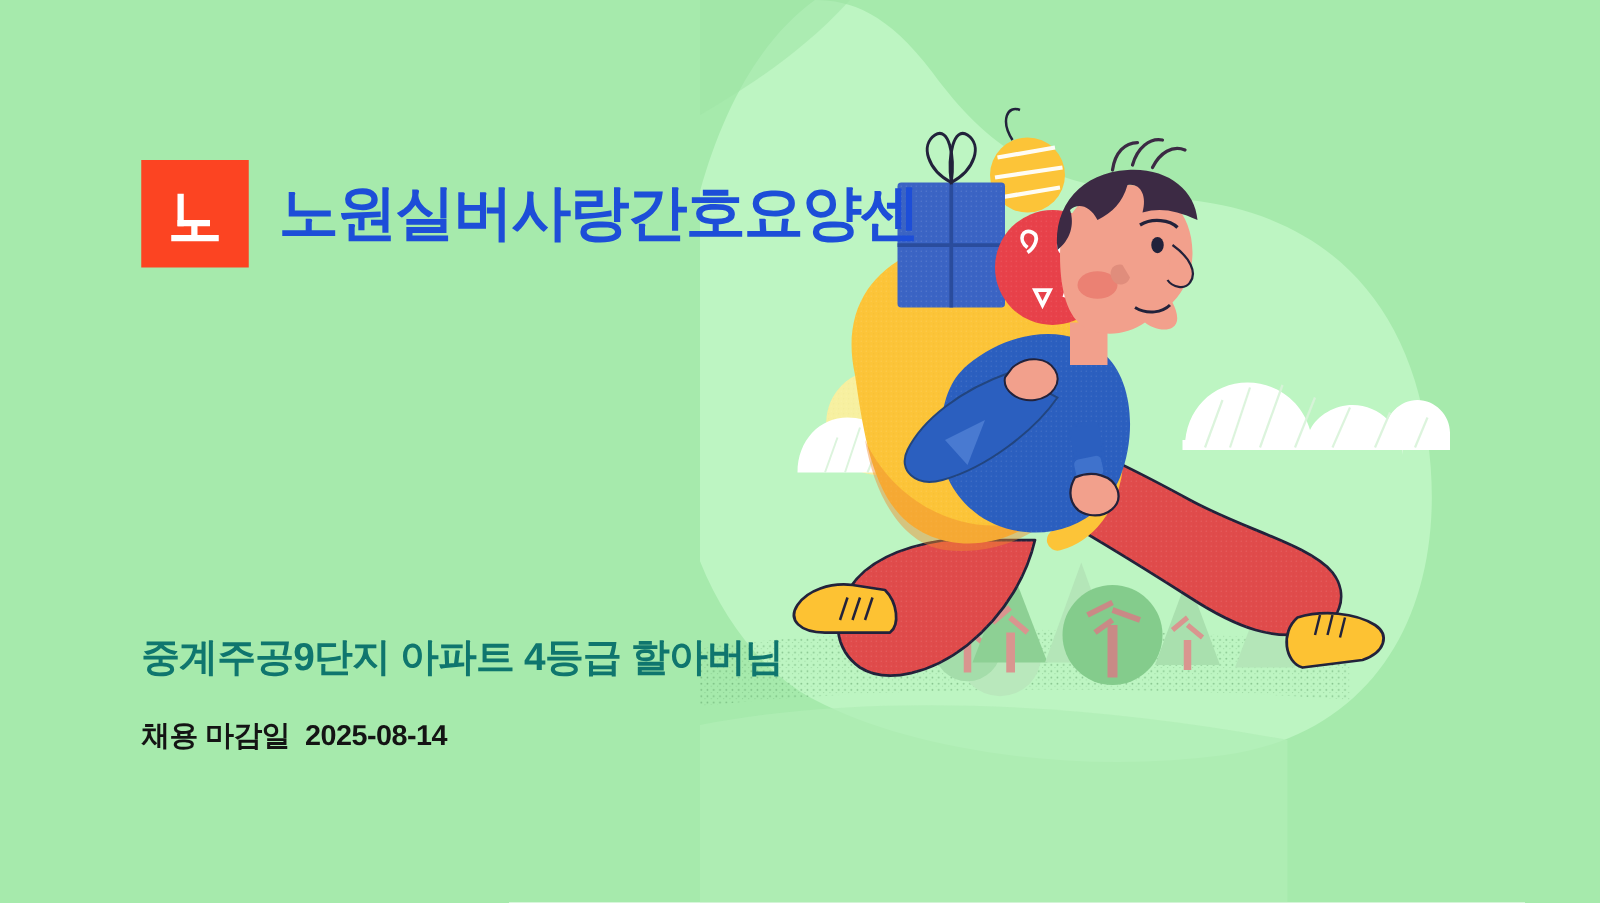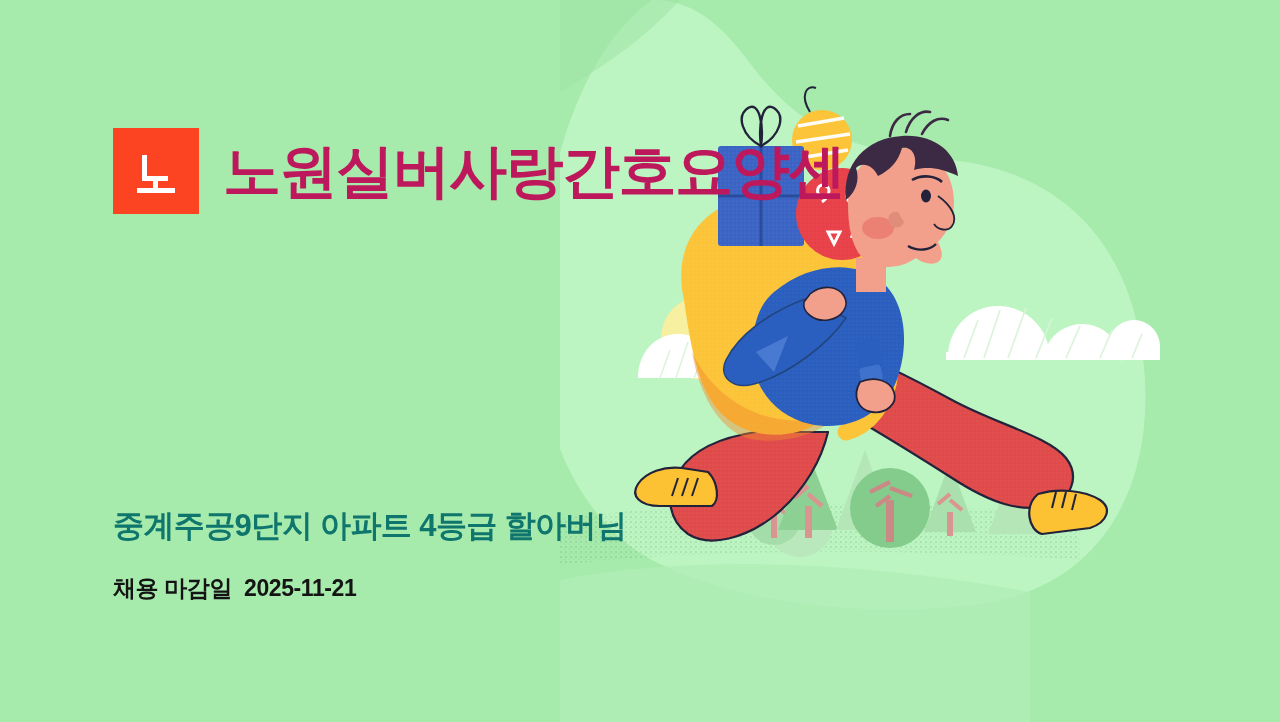--- a/index.html
+++ b/index.html
@@ -53,23 +53,23 @@
   }
   .logo-badge svg {
     position: absolute;
     left: 0;
     top: 0;
     width: 86px;
     height: 86px;
   }
   .org-title {
     margin-left: 24px;
-    font-size: 58px;
+    font-size: 48px;
     font-weight: 700;
-    color: #be185d;
+    color: #1d4ed8;
     letter-spacing: -1.5px;
     line-height: 86px;
     white-space: nowrap;
   }
 
   
   .text-block {
     position: absolute;
     left: 113px;
     top: 505px;
@@ -365,17 +365,17 @@
         <rect x="40" y="52" width="5" height="11" fill="#ffffff"></rect>
         <rect x="24" y="60" width="38" height="5" fill="#ffffff"></rect>
       </svg>
     </div>
     <div class="org-title">노원실버사랑간호요양센</div>
   </div>
 
   <div class="text-block">
     <div class="job-title">중계주공9단지 아파트 4등급 할아버님</div>
     <div class="deadline">
-      <span>채용 마감일</span><span class="deadline-date">2025-11-21</span>
+      <span>채용 마감일</span><span class="deadline-date">2025-08-14</span>
     </div>
   </div>
 
 </div>
 
 </body></html>

